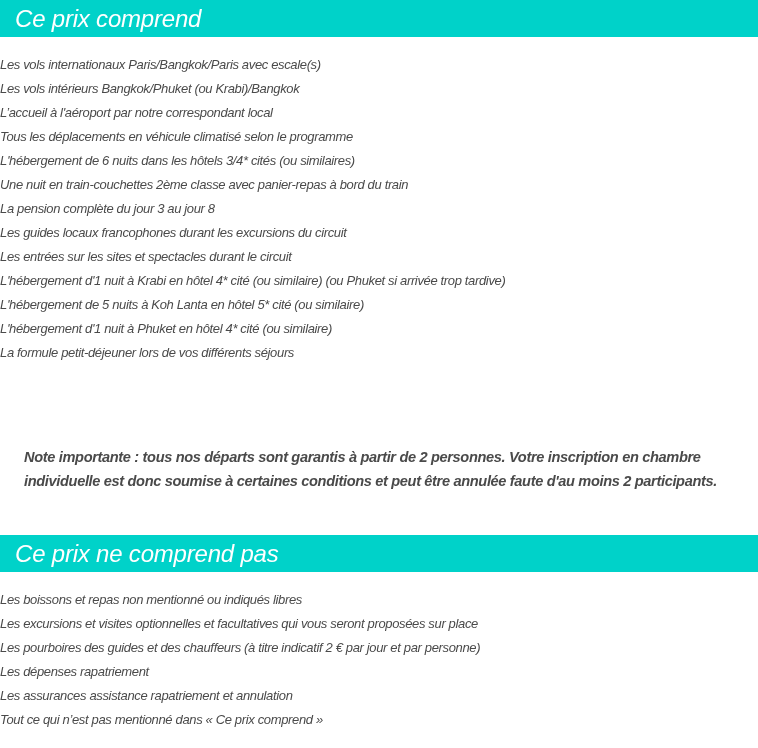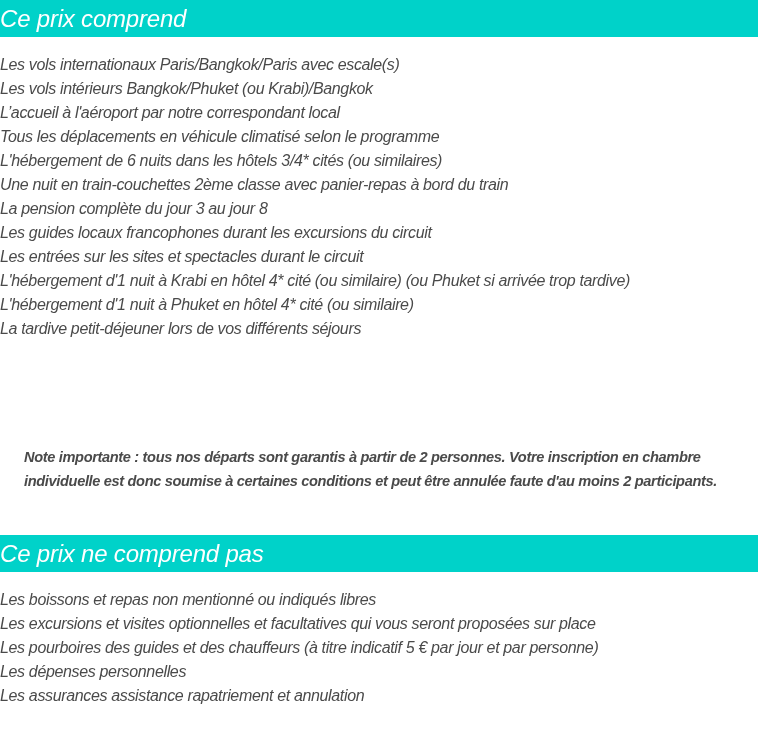--- a/index.html
+++ b/index.html
@@ -15,20 +15,21 @@
       font-family: "Liberation Sans", "DejaVu Sans", sans-serif;
       color: #4a4a4a;
     }
     .section-header {
       position: absolute;
       left: 0;
       width: 758px;
       height: 37px;
       background: #00d2c9;
       box-sizing: border-box;
+      padding-left: 15px;
     }
     .section-header h2 {
       margin: 0;
       font-size: 24px;
       line-height: 37px;
       font-style: italic;
       font-weight: normal;
       color: #ffffff;
       letter-spacing: -0.2px;
     }
@@ -36,21 +37,21 @@
     #hdr-excluded { top: 535px; }
 
     .list {
       position: absolute;
       left: 0;
       margin: 0;
       padding: 0;
       list-style: none;
     }
     .list li {
-      font-size: 16px;
+      font-size: 13px;
       line-height: 24px;
       height: 24px;
       font-style: italic;
       color: #4a4a4a;
       white-space: nowrap;
       letter-spacing: -0.35px;
     }
     #list-included { top: 53px; }
     #list-excluded { top: 588px; }
 
@@ -79,29 +80,31 @@
   <li>Les vols internationaux Paris/Bangkok/Paris avec escale(s)</li>
   <li>Les vols intérieurs Bangkok/Phuket (ou Krabi)/Bangkok</li>
   <li>L’accueil à l'aéroport par notre correspondant local</li>
   <li>Tous les déplacements en véhicule climatisé selon le programme</li>
   <li>L'hébergement de 6 nuits dans les hôtels 3/4* cités (ou similaires)</li>
   <li>Une nuit en train-couchettes 2ème classe avec panier-repas à bord du train</li>
   <li>La pension complète du jour 3 au jour 8</li>
   <li>Les guides locaux francophones durant les excursions du circuit</li>
   <li>Les entrées sur les sites et spectacles durant le circuit</li>
   <li>L'hébergement d'1 nuit à Krabi en hôtel 4* cité (ou similaire) (ou Phuket si arrivée trop tardive)</li>
+  <li>L'hébergement de 5 nuits à Koh Lanta en hôtel 5* cité (ou similaire)</li>
   <li>L'hébergement d'1 nuit à Phuket en hôtel 4* cité (ou similaire)</li>
-  <li>La tardive petit-déjeuner lors de vos différents séjours</li>
+  <li>La formule petit-déjeuner lors de vos différents séjours</li>
 </ul>
 
 <p class="note"> Note importante : tous nos départs sont garantis à partir de 2 personnes. Votre inscription en chambre individuelle est donc soumise à certaines conditions et peut être annulée faute d'au moins 2 participants.</p>
 
 <div class="section-header" id="hdr-excluded">
   <h2>Ce prix ne comprend pas</h2>
 </div>
 
 <ul class="list" id="list-excluded">
   <li>Les boissons et repas non mentionné ou indiqués libres</li>
   <li>Les excursions et visites optionnelles et facultatives qui vous seront proposées sur place</li>
-  <li>Les pourboires des guides et des chauffeurs (à titre indicatif 5 € par jour et par personne)</li>
-  <li>Les dépenses personnelles</li>
+  <li>Les pourboires des guides et des chauffeurs (à titre indicatif 2 € par jour et par personne)</li>
+  <li>Les dépenses rapatriement</li>
   <li>Les assurances assistance rapatriement et annulation</li>
+  <li>Tout ce qui n’est pas mentionné dans « Ce prix comprend »</li>
 </ul>
 
 </body></html>

